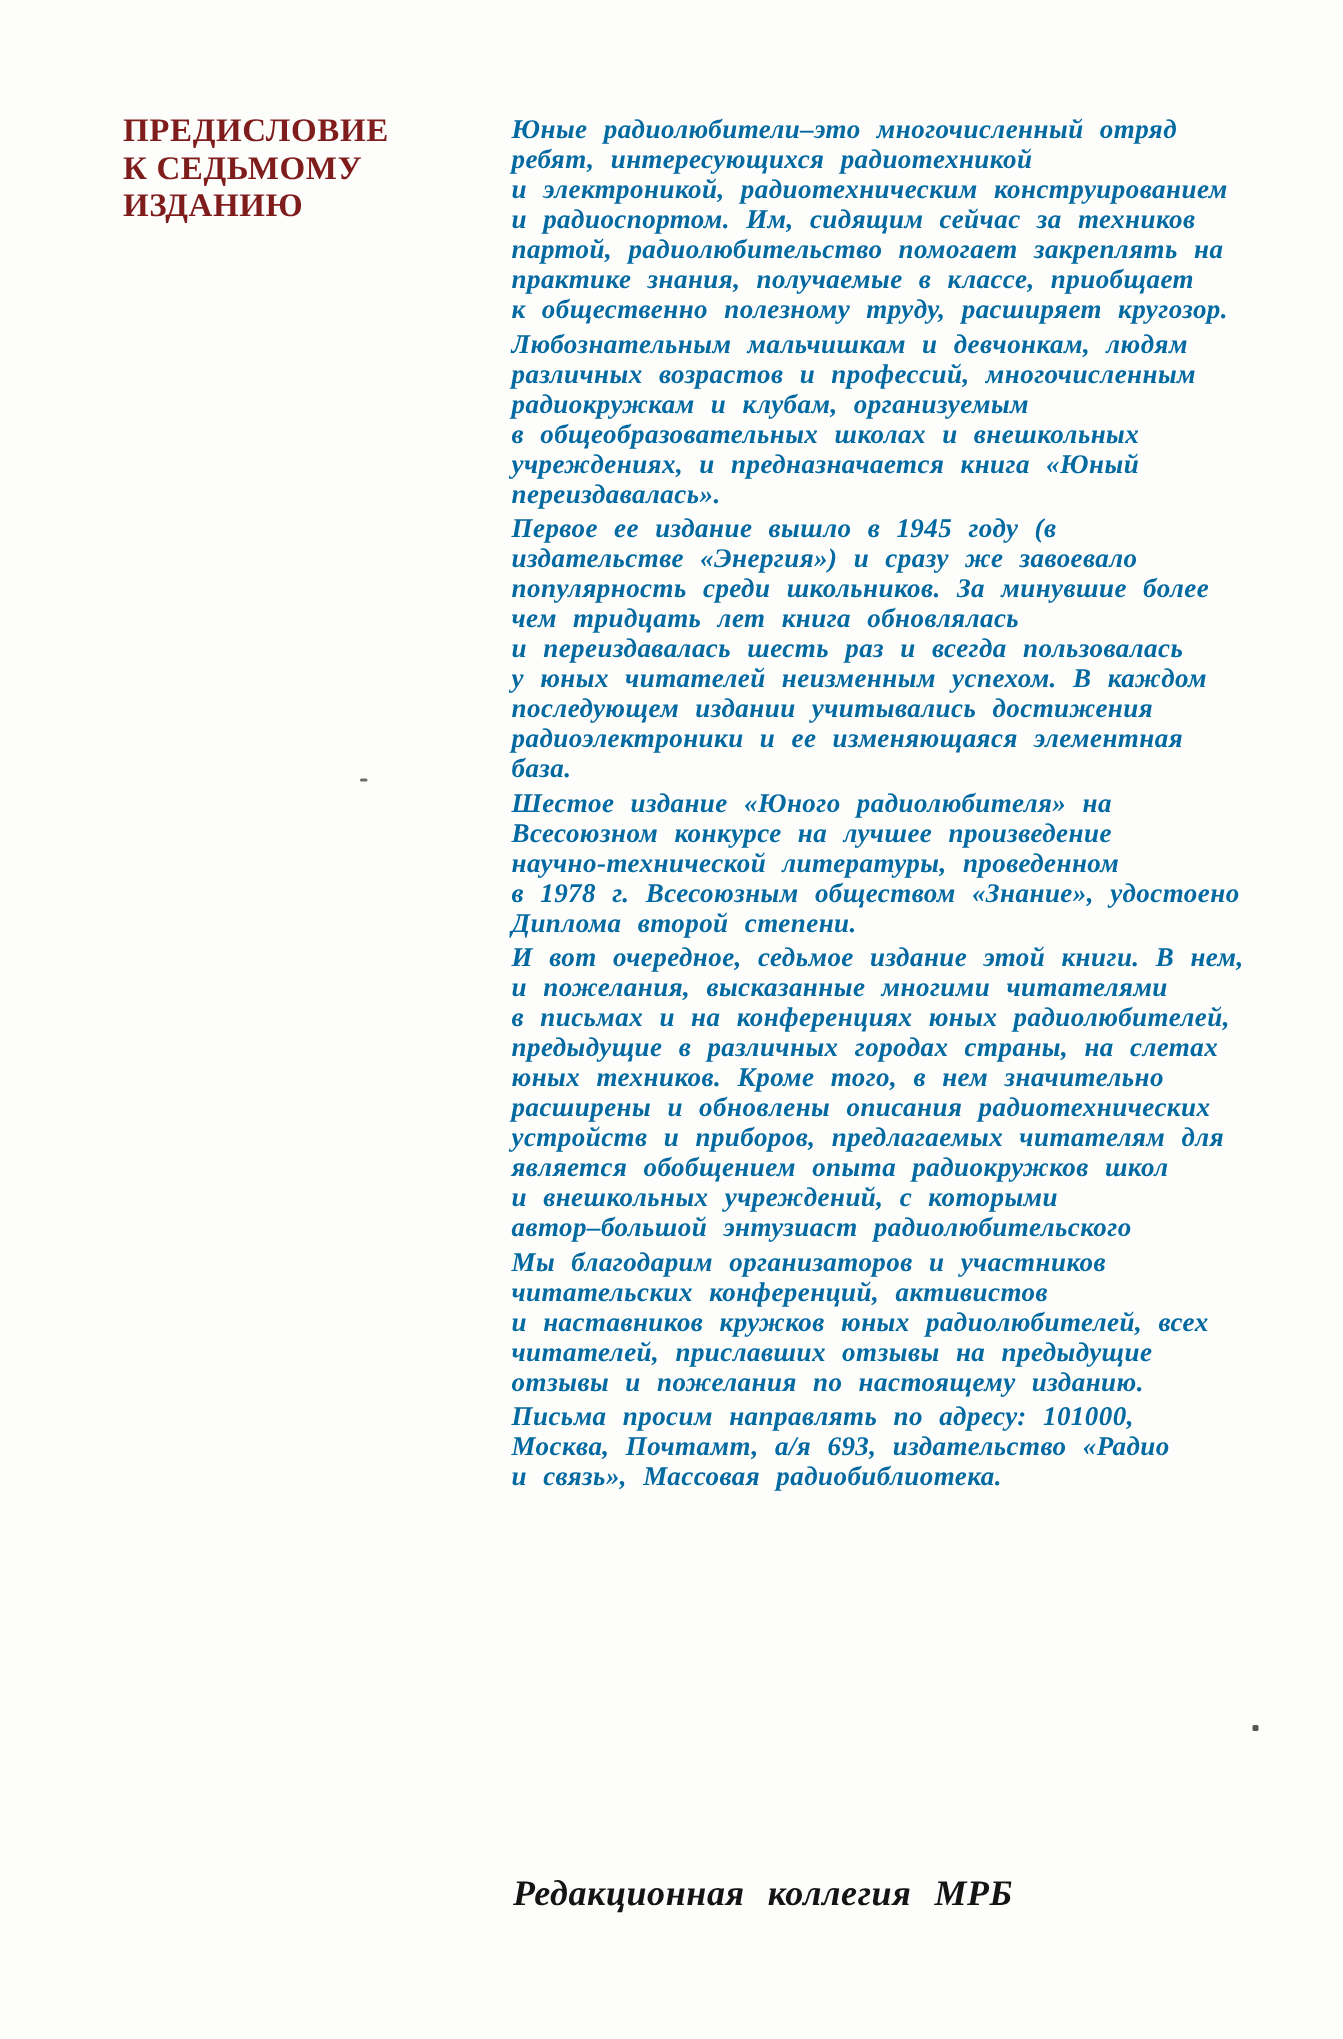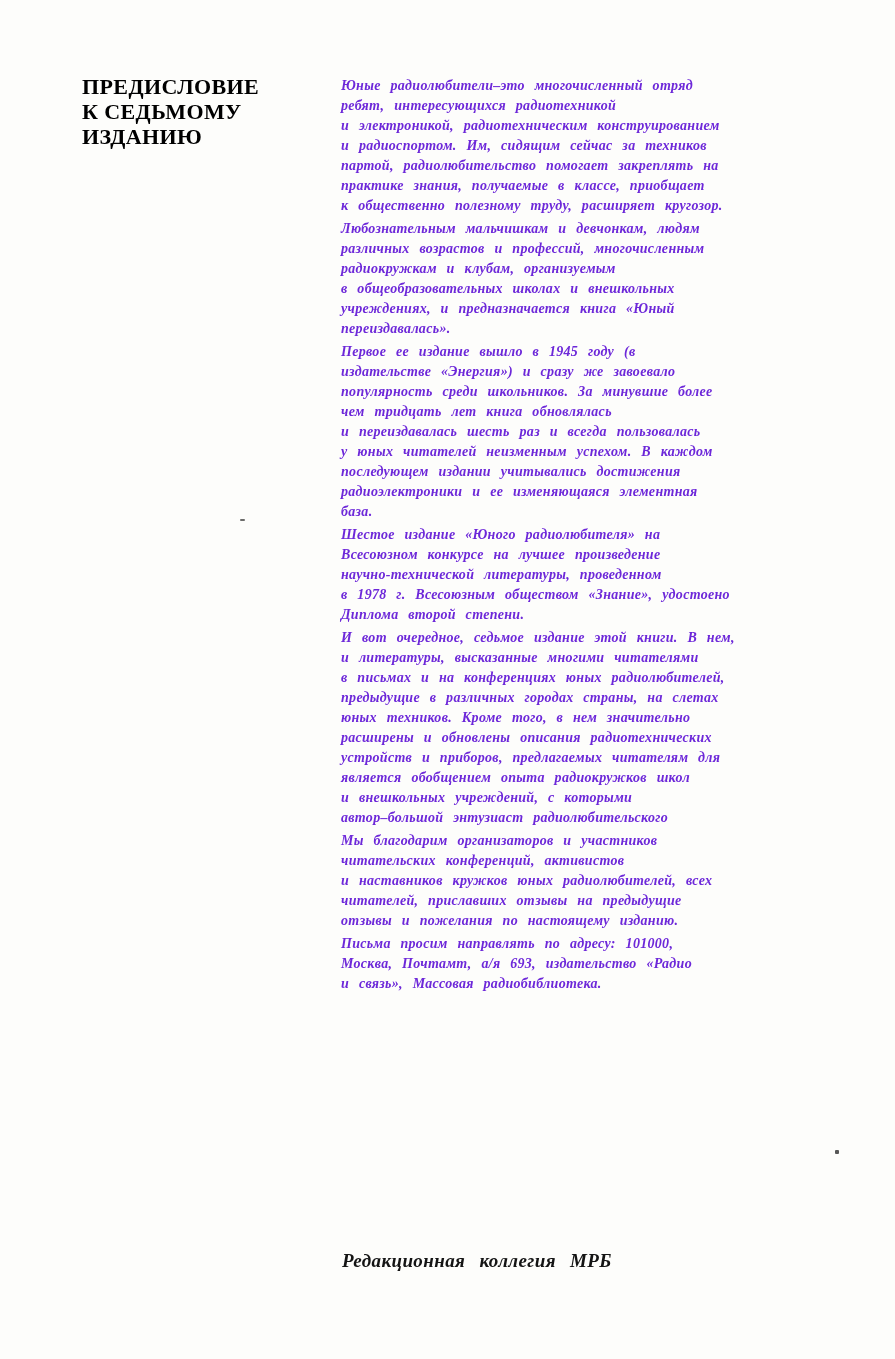--- a/index.html
+++ b/index.html
@@ -17,54 +17,54 @@
     overflow: hidden;
   }
   .heading {
     position: absolute;
     left: 82px;
     top: 74px;
     font-weight: 700;
     font-size: 22px;
     line-height: 25px;
     letter-spacing: 0.4px;
-    color: #000000;
+    color: #7f1d1d;
   }
   .heading .hline {
     white-space: nowrap;
   }
   .body-col {
     position: absolute;
     left: 341px;
     top: 76px;
     width: 524px;
   }
   .para {
     padding-top: 3px;
   }
   .para:first-child {
     padding-top: 0;
   }
   .line {
     white-space: nowrap;
     font-style: italic;
     font-weight: 700;
-    font-size: 14px;
+    font-size: 18px;
     line-height: 20px;
     letter-spacing: 0.3px;
     word-spacing: 6px;
-    color: #6d28d9;
+    color: #0369a1;
   }
   .credit {
     position: absolute;
     left: 342px;
     top: 1250px;
     font-style: italic;
     font-weight: 700;
-    font-size: 19px;
+    font-size: 24px;
     letter-spacing: 0.4px;
     word-spacing: 9px;
     white-space: nowrap;
     color: #141414;
   }
   .speck {
     position: absolute;
     background: #3a3a3a;
     border-radius: 1px;
   }
@@ -113,21 +113,21 @@
       </div>
       <div class="para">
         <div class="line">Шестое издание «Юного радиолюбителя» на</div>
         <div class="line">Всесоюзном конкурсе на лучшее произведение</div>
         <div class="line">научно-технической литературы, проведенном</div>
         <div class="line">в 1978 г. Всесоюзным обществом «Знание», удостоено</div>
         <div class="line">Диплома второй степени.</div>
       </div>
       <div class="para">
         <div class="line">И вот очередное, седьмое издание этой книги. В нем,</div>
-        <div class="line">и литературы, высказанные многими читателями</div>
+        <div class="line">и пожелания, высказанные многими читателями</div>
         <div class="line">в письмах и на конференциях юных радиолюбителей,</div>
         <div class="line">предыдущие в различных городах страны, на слетах</div>
         <div class="line">юных техников. Кроме того, в нем значительно</div>
         <div class="line">расширены и обновлены описания радиотехнических</div>
         <div class="line">устройств и приборов, предлагаемых читателям для</div>
         <div class="line">является обобщением опыта радиокружков школ</div>
         <div class="line">и внешкольных учреждений, с которыми</div>
         <div class="line">автор–большой энтузиаст радиолюбительского</div>
       </div>
       <div class="para">

